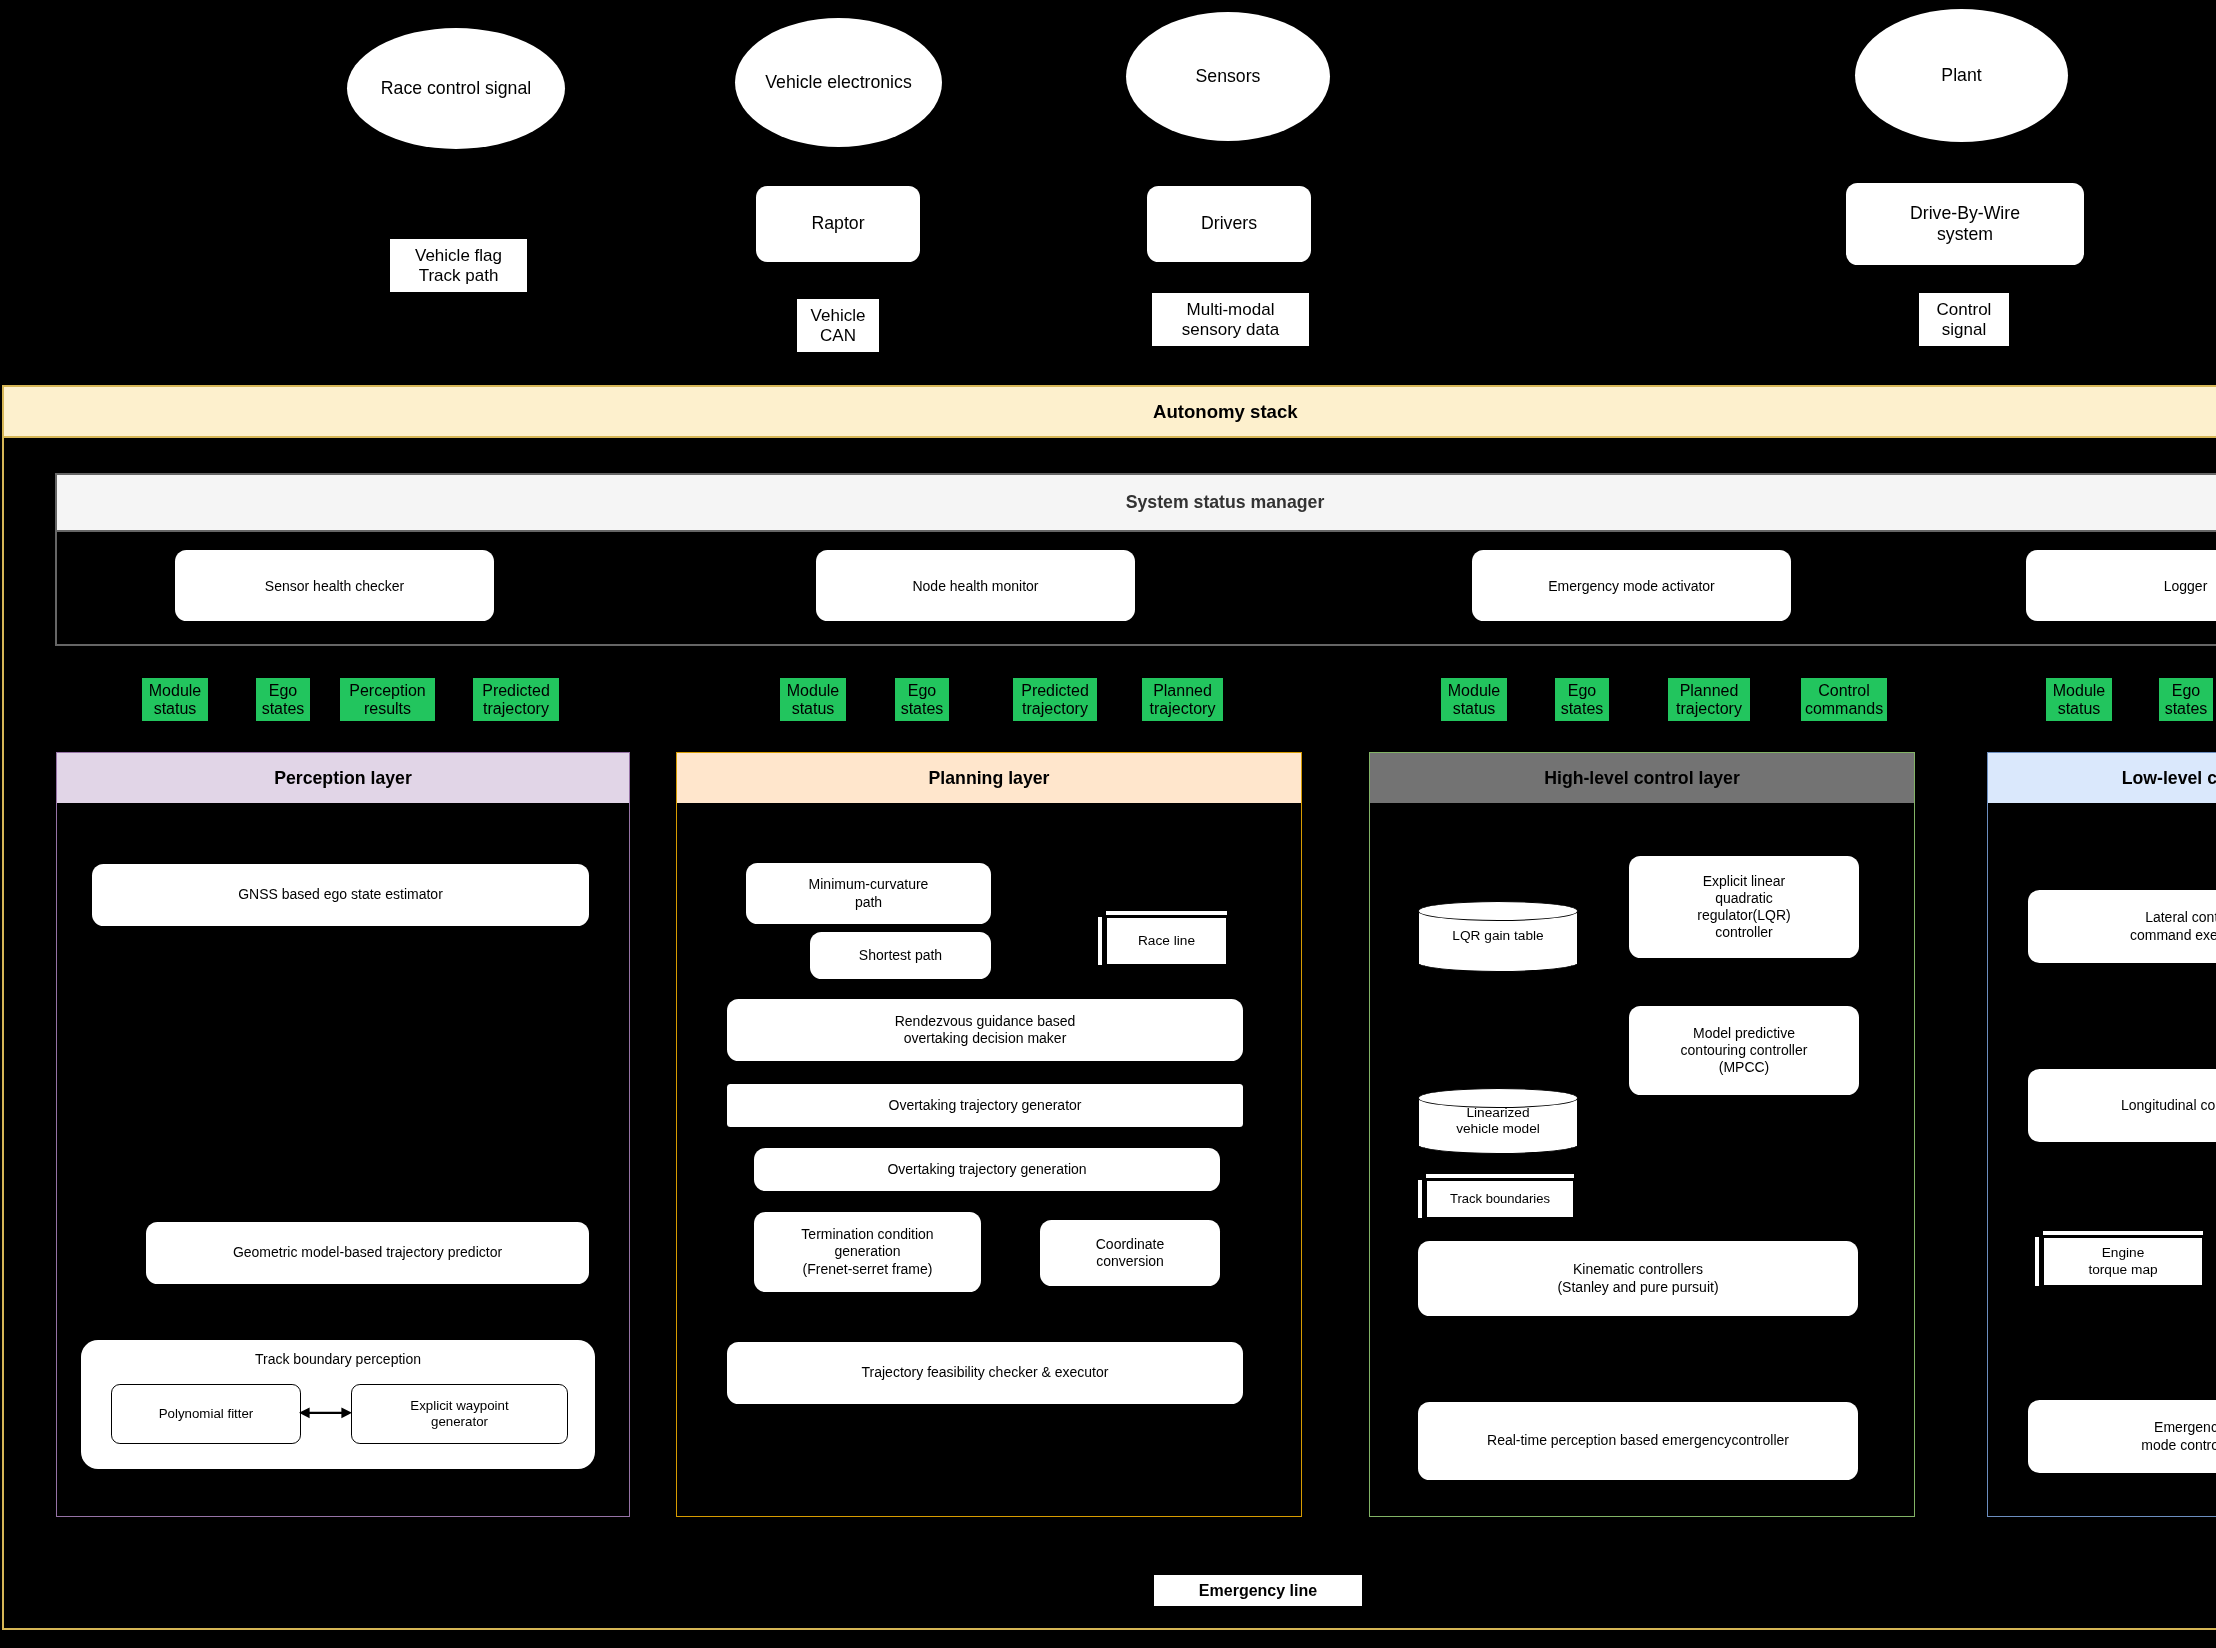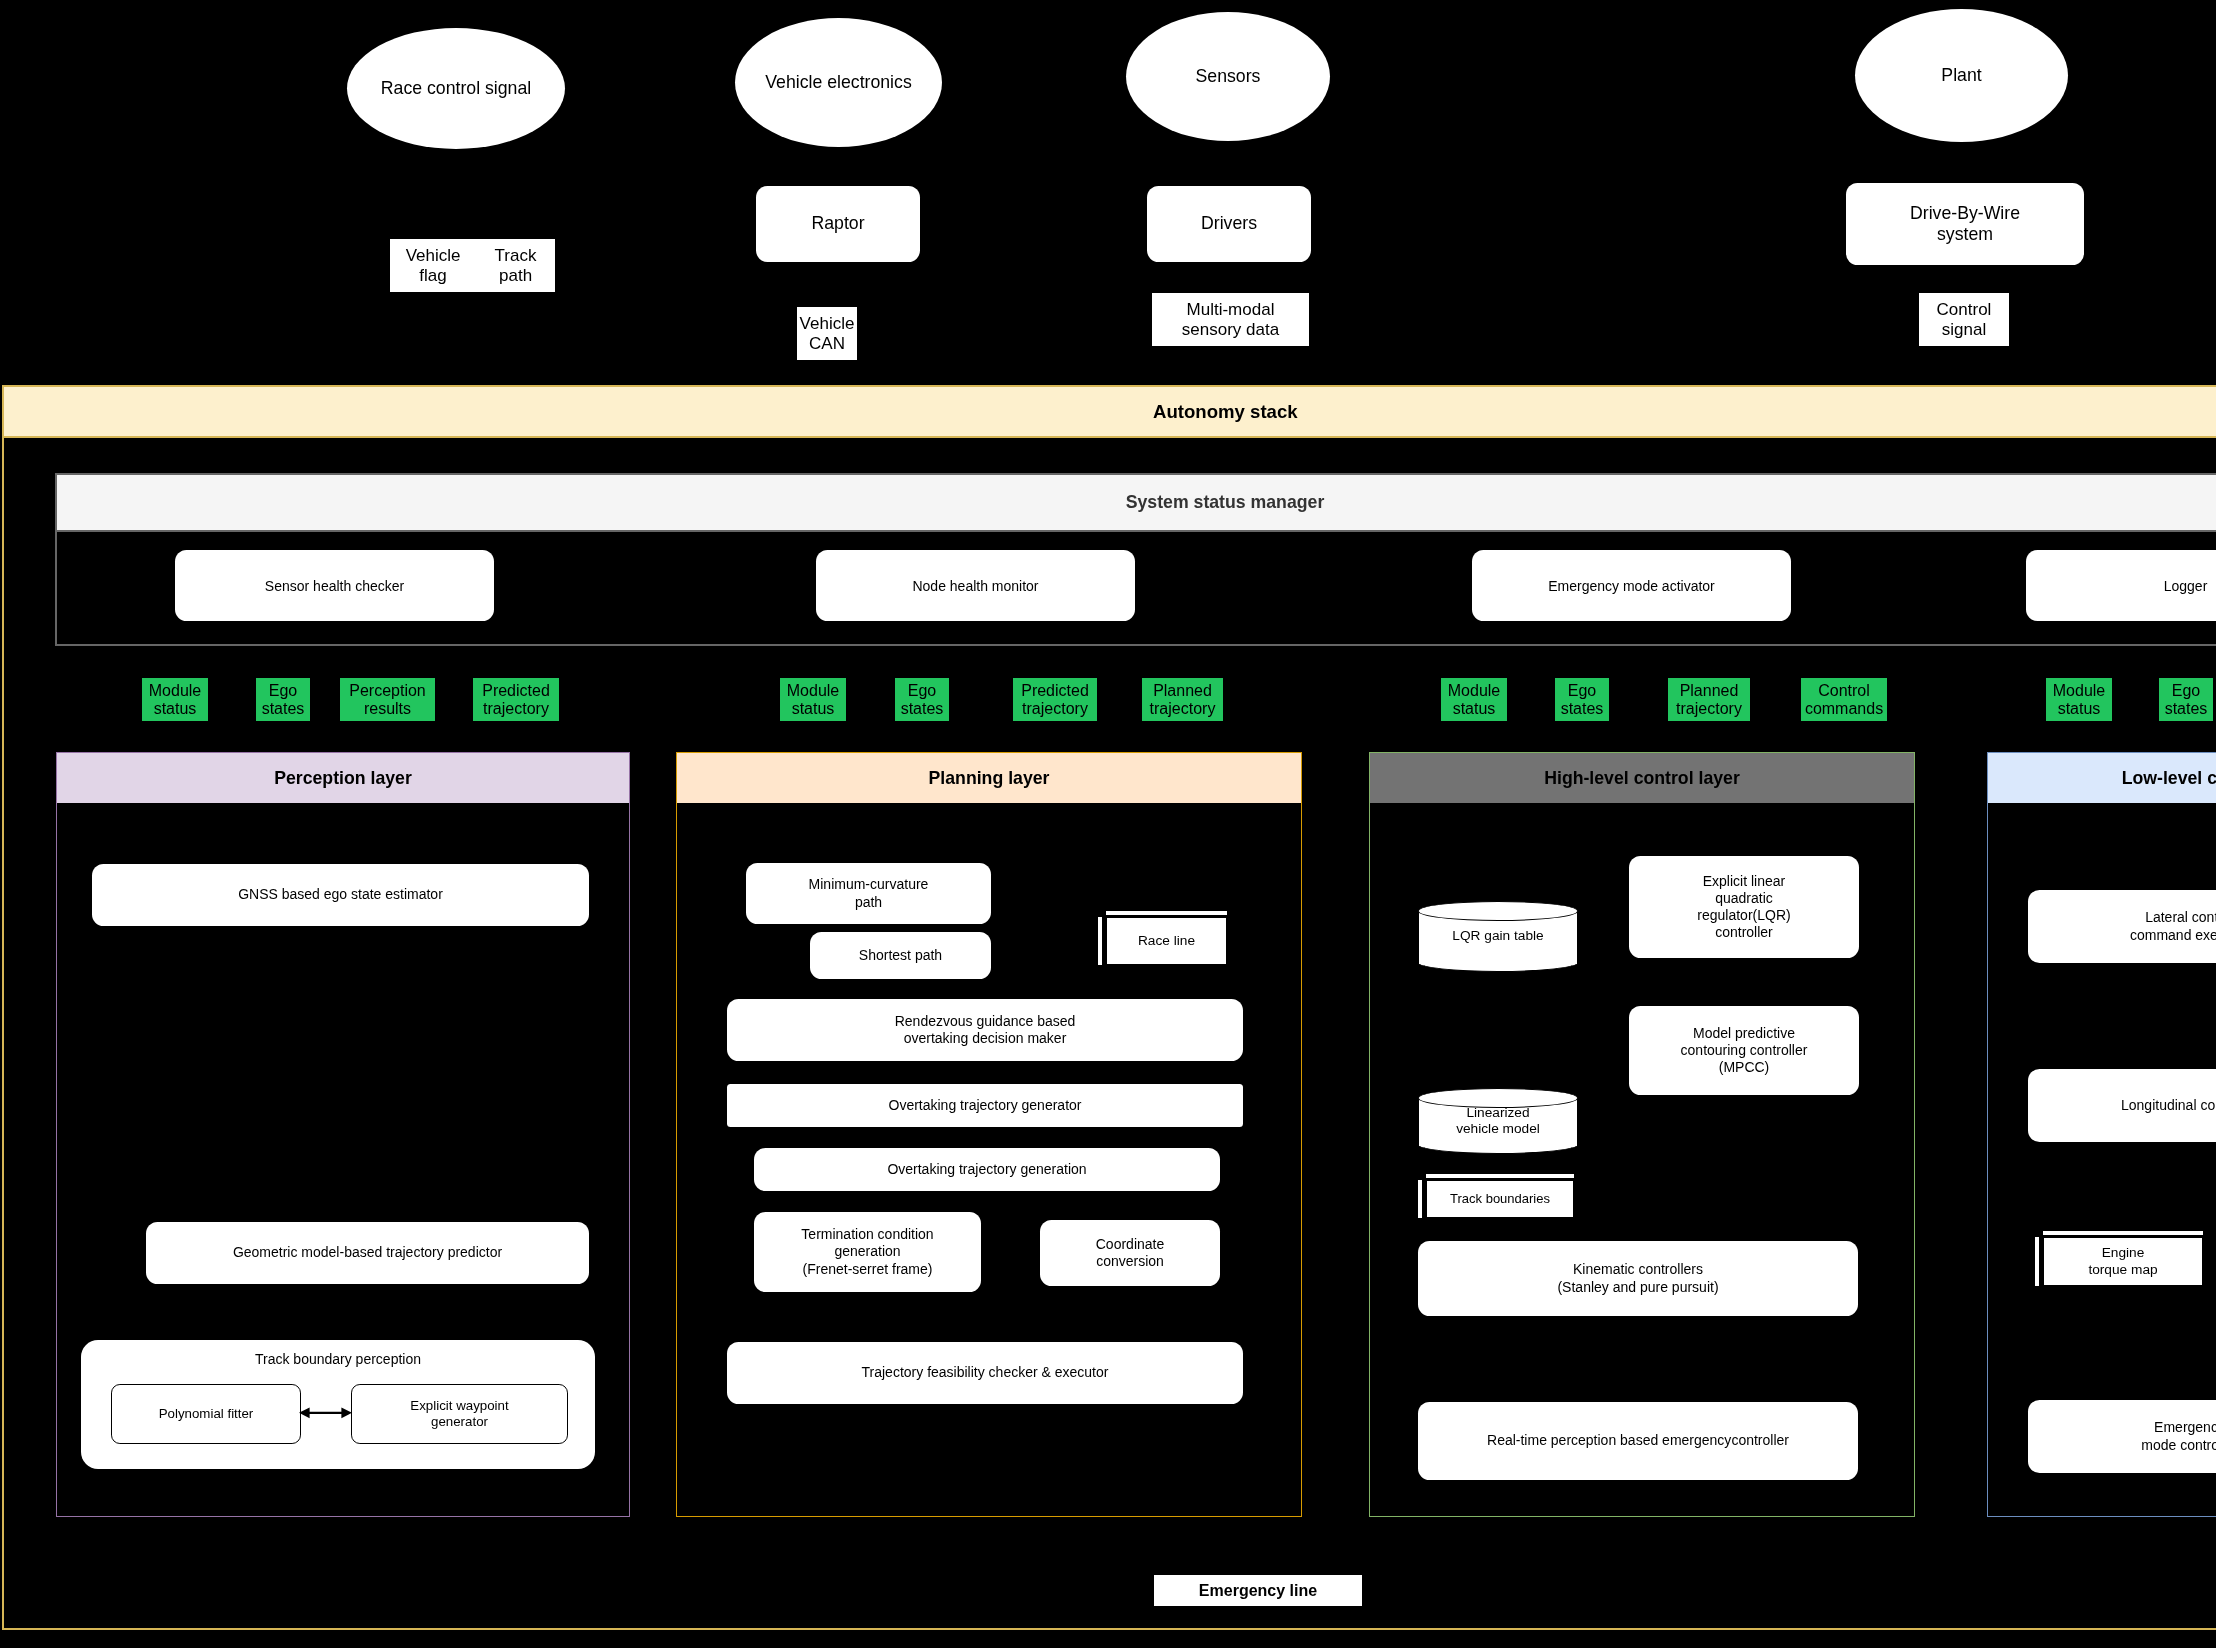--- a/index.html
+++ b/index.html
@@ -74,32 +74,32 @@
 
   #emergency-line{left:1154px;top:1575px;width:208px;height:31px;background:#fff;
      display:flex;align-items:center;justify-content:center;font-weight:bold;font-size:16px;}
 </style>
 </head>
 <body>
 
 <div class="abs ellipse" style="left:347px;top:27.5px;width:218px;height:121px;font-size:17.7px;">
   <span>Race control signal</span>
 </div>
-<div class="abs plainlabel" style="left:390px;top:239px;width:165px;height:53px;font-size:17px;flex-direction:row;">
+<div class="abs plainlabel" style="left:390px;top:239px;width:137px;height:53px;font-size:17px;flex-direction:column;">
   <span>Vehicle flag</span>
   <span>Track path</span>
 </div>
 
 <div class="abs ellipse" style="left:735px;top:17.7px;width:207px;height:129px;font-size:17.7px;flex-direction:column;">
   <span style="white-space:pre-line;">Vehicle electronics</span>
 </div>
 <div class="abs rbox" style="left:756px;top:186px;width:164px;height:76px;font-size:17.7px;">
   <span>Raptor</span>
 </div>
-<div class="abs plainlabel" style="left:797px;top:307px;width:60px;height:53px;font-size:17px;flex-direction:column;">
+<div class="abs plainlabel" style="left:797px;top:299px;width:82px;height:53px;font-size:17px;flex-direction:column;">
   <span>Vehicle</span>
   <span>CAN</span>
 </div>
 
 <div class="abs ellipse" style="left:1126px;top:11.5px;width:204px;height:129px;font-size:17.7px;">
   <span>Sensors</span>
 </div>
 <div class="abs rbox" style="left:1147px;top:186px;width:164px;height:76px;font-size:17.7px;">
   <span>Drivers</span>
 </div>

